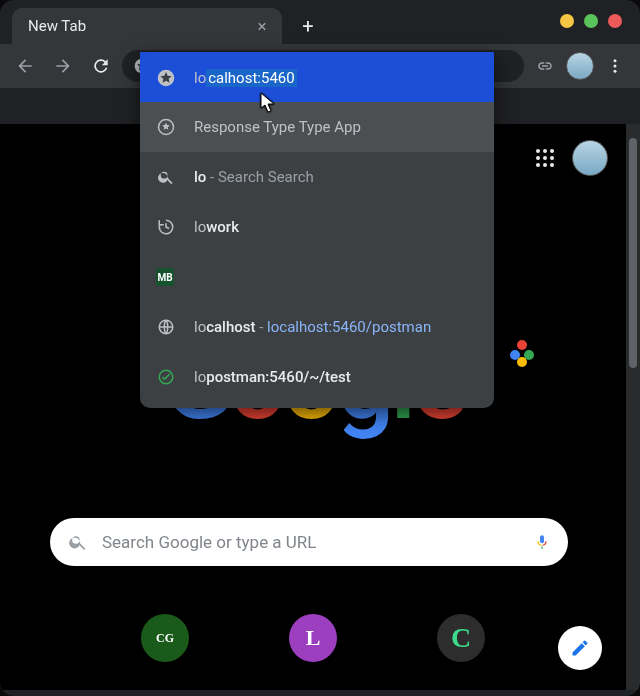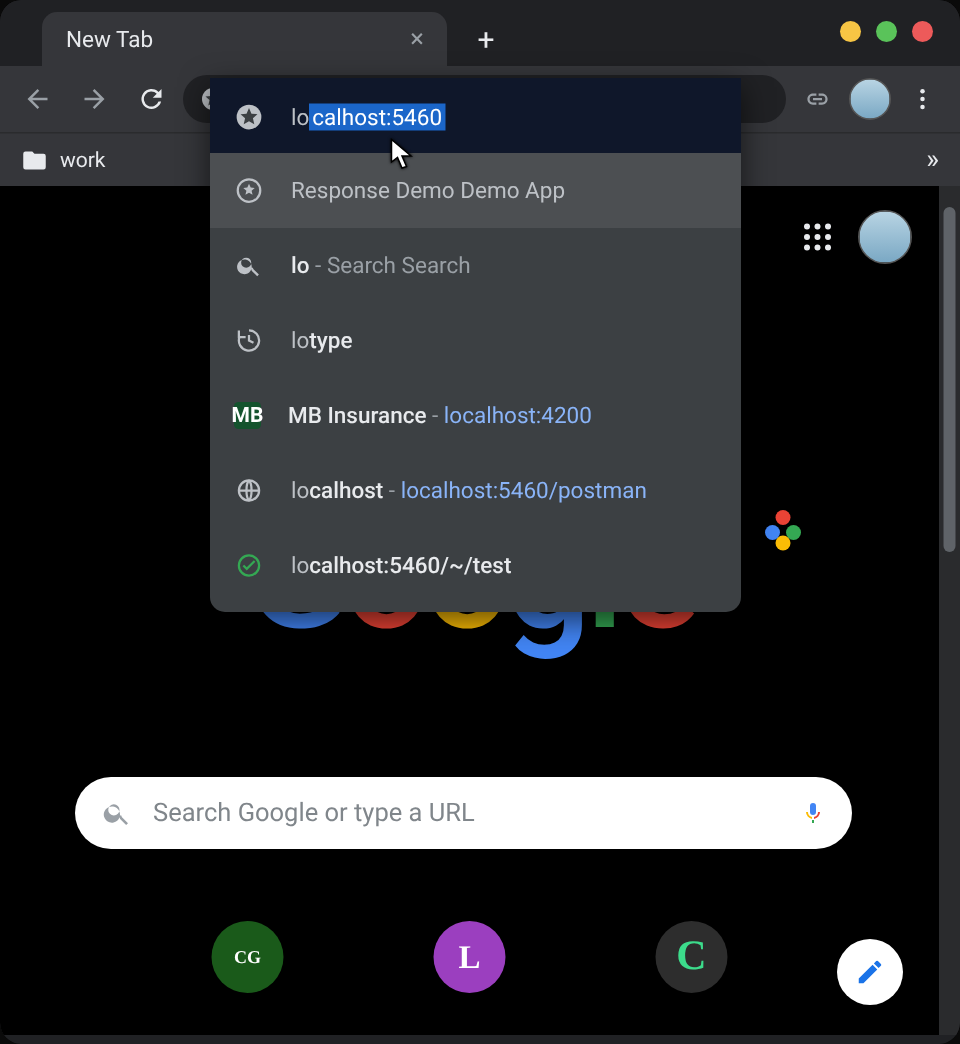--- a/index.html
+++ b/index.html
@@ -1,20 +1,20 @@
 <!DOCTYPE html>
 <html><head>
   <meta charset="utf-8">
   <style>
     * { margin: 0; padding: 0; box-sizing: border-box; font-family: -apple-system, BlinkMacSystemFont, "Segoe UI", Roboto, sans-serif; }
     body { width: 640px; height: 696px; background: #0a0a0a; overflow: hidden; border-radius: 14px; position: relative; }
     .browser { width: 100%; height: 100%; background: #202124; border-radius: 14px; overflow: hidden; position: relative; }
 
     
-    .tab-strip { height: 44px; background: #202124; display: flex; align-items: flex-end; padding: 6px 0 0 28px; position: relative; }
+    .tab-strip { height: 44px; background: #202124; display: flex; align-items: flex-end; padding: 6px 0 0 12px; position: relative; }
     .tab { height: 36px; background: #35363a; border-radius: 10px 10px 0 0; padding: 0 10px 0 16px; display: flex; align-items: center; gap: 8px; min-width: 270px; color: #e8eaed; font-size: 15px; }
     .tab-close { width: 20px; height: 20px; display: flex; align-items: center; justify-content: center; color: #9aa0a6; border-radius: 50%; cursor: pointer; font-size: 17px; margin-left: auto; }
     .newtab-btn { width: 28px; height: 28px; display: flex; align-items: center; justify-content: center; color: #e8eaed; font-size: 20px; margin-left: 12px; margin-bottom: 4px; cursor: pointer; }
     .win-controls { position: absolute; right: 18px; top: 14px; display: flex; gap: 10px; }
     .wc { width: 14px; height: 14px; border-radius: 50%; }
     .wc.min { background: #f7c544; }
     .wc.max { background: #5ac35a; }
     .wc.close { background: #ed5a5a; }
 
     
@@ -29,24 +29,24 @@
     .avatar-lg { width: 36px; height: 36px; border-radius: 50%; background: linear-gradient(#b8d4e3,#7aa8c4); border: 1px solid #555; }
 
     
     .bookmarks { height: 36px; background: #35363a; border-top: 1px solid #2a2b2d; display: flex; align-items: center; padding: 0 14px; gap: 8px; color: #e8eaed; font-size: 14px; }
     .bm-folder { display: flex; align-items: center; gap: 8px; }
     .bm-overflow { margin-left: auto; color: #e8eaed; font-size: 18px; }
 
     
     .dropdown { position: absolute; left: 140px; top: 52px; width: 354px; background: #3c4043; border-radius: 0 0 10px 10px; box-shadow: 0 6px 20px rgba(0,0,0,.6); z-index: 50; padding-bottom: 6px; overflow: hidden; }
     .dd-row { height: 50px; display: flex; align-items: center; padding: 0 16px; gap: 18px; color: #bdc1c6; font-size: 15px; cursor: pointer; }
-    .dd-row.first { background: #0f172a; padding-top: 2px; }
+    .dd-row.first { background: #1d4ed8; padding-top: 2px; }
     .dd-row.sel { background: #4c4f52; }
     .dd-icon { width: 20px; height: 20px; display: flex; align-items: center; justify-content: center; color: #bdc1c6; flex-shrink: 0; }
-    .dd-icon.mb { background: #14532d; color: #fff; font-size: 14px; font-weight: 700; border-radius: 3px; width: 18px; height: 18px; }
+    .dd-icon.mb { background: #14532d; color: #fff; font-size: 10px; font-weight: 700; border-radius: 3px; width: 18px; height: 18px; }
     .dd-text .hl { color: #e8eaed; font-weight: 500; }
     .dd-text .url { color: #8ab4f8; }
     .dd-text .dim { color: #9aa0a6; }
 
     .cursor { position: absolute; left: 260px; top: 92px; z-index: 60; font-size: 18px; color: #fff; filter: drop-shadow(0 0 1px #000); pointer-events:none;}
 
     
     .content { position: absolute; top: 124px; left: 0; right: 14px; bottom: 6px; background: #000; overflow: hidden; }
     .scrollbar { position: absolute; top: 124px; right: 0; width: 14px; bottom: 6px; background: #2a2b2d; }
     .scrollbar-thumb { position: absolute; top: 14px; right: 3px; width: 8px; height: 230px; background: #5f6368; border-radius: 4px; }
@@ -134,29 +134,20 @@
     <div class="avatar-sm"></div>
     <div class="tb-btn active">
       <svg width="18" height="18" viewBox="0 0 24 24">
           <circle cx="12" cy="5" r="2" fill="currentColor"></circle>
           <circle cx="12" cy="12" r="2" fill="currentColor"></circle>
           <circle cx="12" cy="19" r="2" fill="currentColor"></circle>
         </svg>
     </div>
   </div>
 
-  <div class="bookmarks">
-    <div class="bm-folder">
-      <svg width="18" height="18" viewBox="0 0 24 24">
-          <path fill="#e8eaed" d="M10 4H4a2 2 0 0 0-2 2v12a2 2 0 0 0 2 2h16a2 2 0 0 0 2-2V8a2 2 0 0 0-2-2h-8l-2-2z"></path>
-        </svg>
-      <span>work</span>
-    </div>
-    <div class="bm-overflow">»</div>
-  </div>
 
   <div class="content">
     <div class="ntp-top">
       <div class="apps-grid">
         <span></span>
           <span></span>
           <span></span>
           <span></span>
           <span></span>
           <span></span>
@@ -218,60 +209,59 @@
         </div>
       <span class="dd-text"><span>lo</span><span class="om-highlight">calhost:5460</span></span>
     </div>
     <div class="dd-row sel">
       <div class="dd-icon">
           <svg width="18" height="18" viewBox="0 0 24 24">
             <circle cx="12" cy="12" r="10" fill="none" stroke="#bdc1c6" stroke-width="2"></circle>
             <path fill="#bdc1c6" d="M12 6l1.5 3.4 3.6.3-2.8 2.5.9 3.6L12 13.9l-3.2 1.9.9-3.6-2.8-2.5 3.6-.3z"></path>
           </svg>
         </div>
-      <span class="dd-text hl">Response Demo Demo App</span>
+      <span class="dd-text hl">Response Type Type App</span>
     </div>
     <div class="dd-row">
       <div class="dd-icon">
           <svg width="18" height="18" viewBox="0 0 24 24">
             <path fill="#bdc1c6" d="M15.5 14h-.8l-.3-.3A6.5 6.5 0 1 0 14 15.5l.3.3v.8l5 5 1.5-1.5-5-5zM9.5 14A4.5 4.5 0 1 1 14 9.5 4.5 4.5 0 0 1 9.5 14z"></path>
           </svg>
         </div>
       <span class="dd-text"><span class="hl">lo</span><span class="dim"> - Search Search</span></span>
     </div>
     <div class="dd-row">
       <div class="dd-icon">
           <svg width="18" height="18" viewBox="0 0 24 24">
             <path fill="none" stroke="#bdc1c6" stroke-width="2" d="M12 3a9 9 0 1 1-8.5 6M3 3v6h6"></path>
             <path fill="none" stroke="#bdc1c6" stroke-width="2" d="M12 7v5l4 2"></path>
           </svg>
         </div>
-      <span class="dd-text"><span>lo</span><span class="hl">type</span></span>
+      <span class="dd-text"><span>lo</span><span class="hl">work</span></span>
     </div>
     <div class="dd-row">
       <div class="dd-icon mb">MB</div>
-      <span class="dd-text"><span class="hl">MB Insurance</span><span class="dim"> - </span><span class="url">lo</span><span class="url">calhost:4200</span></span>
     </div>
     <div class="dd-row">
       <div class="dd-icon">
           <svg width="18" height="18" viewBox="0 0 24 24">
             <circle cx="12" cy="12" r="9" fill="none" stroke="#bdc1c6" stroke-width="2"></circle>
             <path fill="none" stroke="#bdc1c6" stroke-width="2" d="M3 12h18M12 3c3 3 3 15 0 18M12 3c-3 3-3 15 0 18"></path>
           </svg>
         </div>
       <span class="dd-text"><span>lo</span><span class="hl">calhost</span><span class="dim"> - </span><span class="url">lo</span><span class="url">calhost:5460/postman</span></span>
     </div>
     <div class="dd-row">
       <div class="dd-icon">
           <svg width="18" height="18" viewBox="0 0 24 24">
             <circle cx="12" cy="12" r="9" fill="none" stroke="#34a853" stroke-width="2"></circle>
             <path fill="none" stroke="#34a853" stroke-width="2" d="M7 12l3 3 7-7"></path>
           </svg>
         </div>
-      <span class="dd-text"><span>lo</span><span class="hl">calhost:5460/~/test</span></span>
+      <span class="dd-text"><span>lo</span><span class="hl">postman:5460/~/test</span></span>
     </div>
   </div>
 
   <div class="cursor">
     <svg width="16" height="22" viewBox="0 0 16 22">
         <path fill="#fff" stroke="#000" stroke-width="1" d="M1 1v15l4-3 3 7 3-1-3-7h6z"></path>
       </svg>
   </div>
 </div>
 

